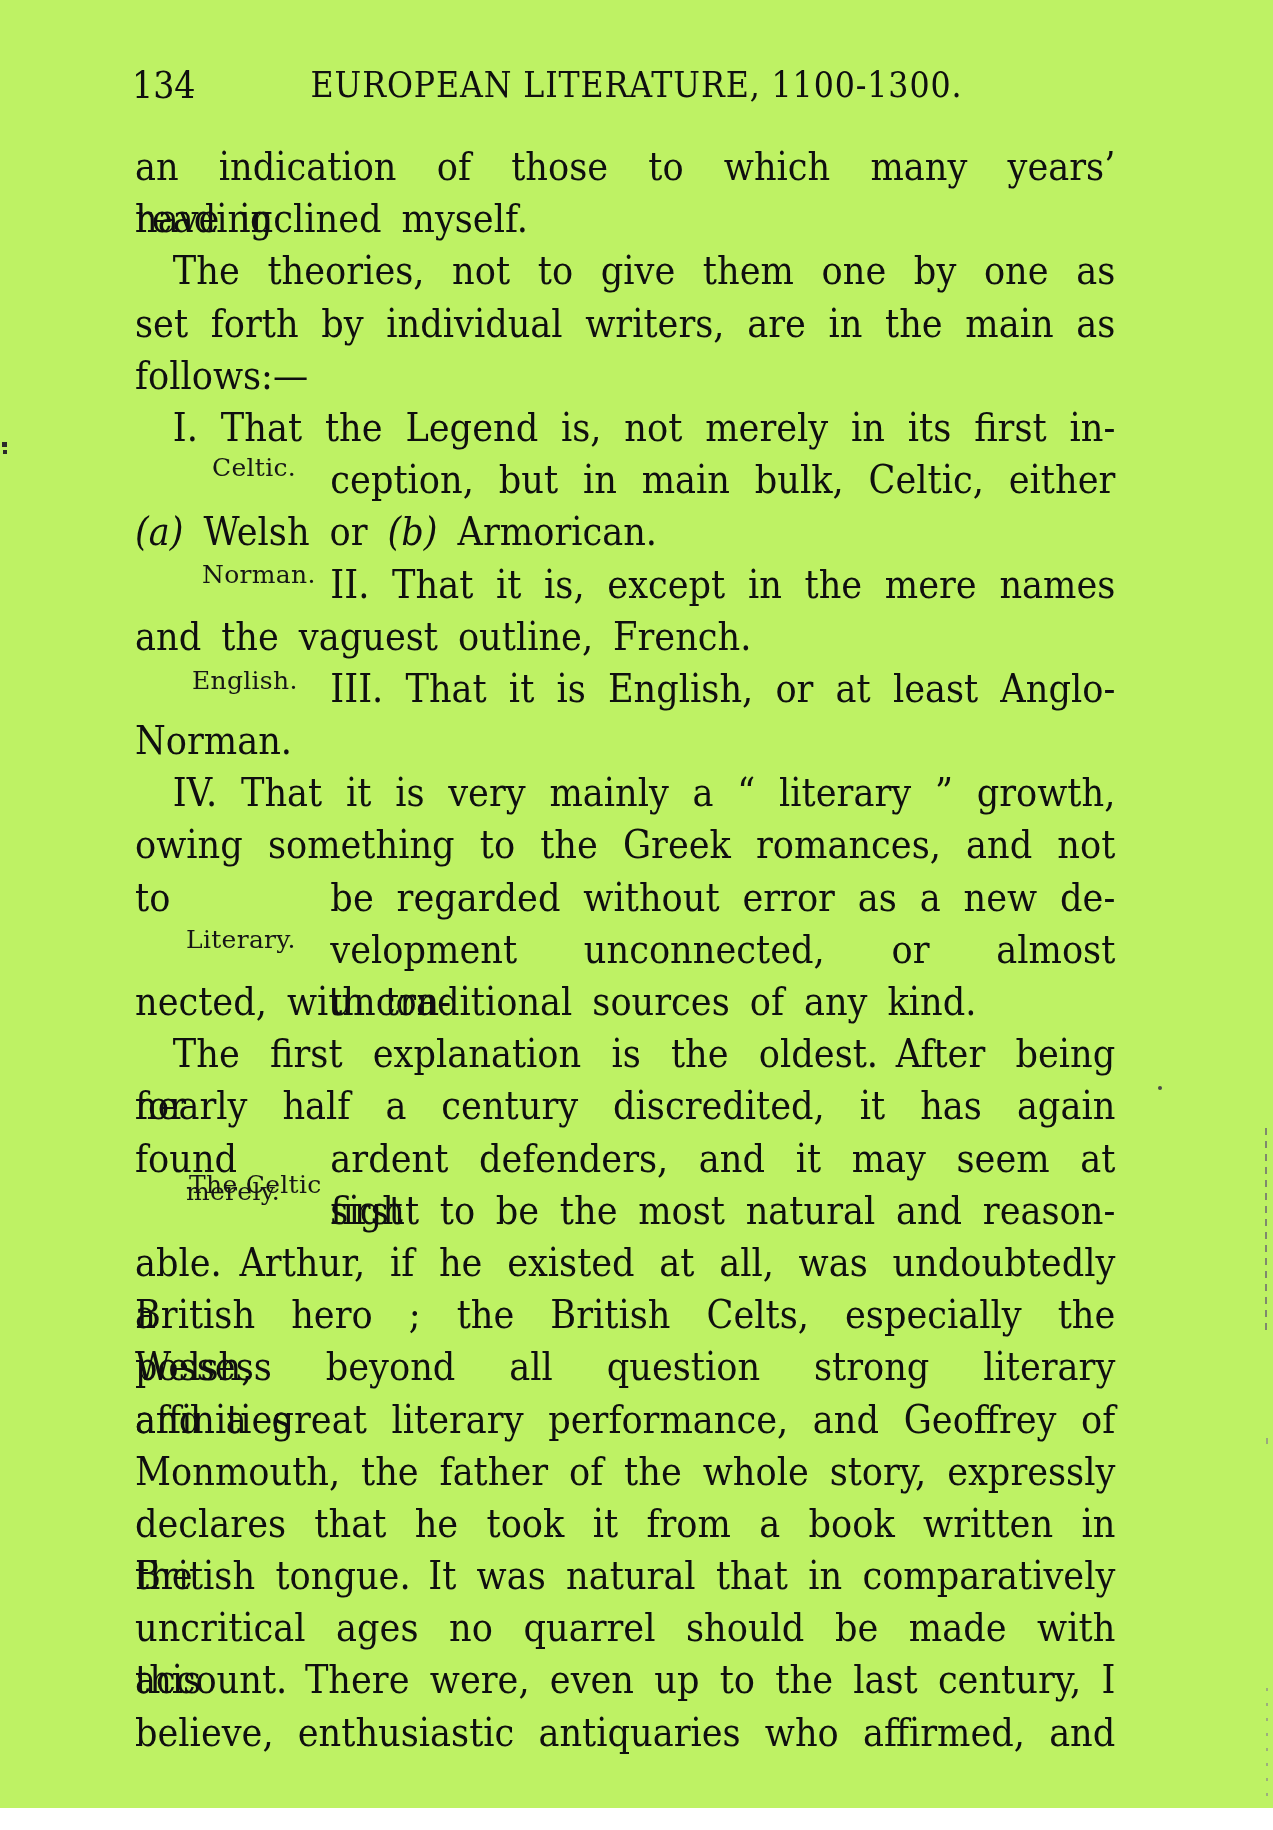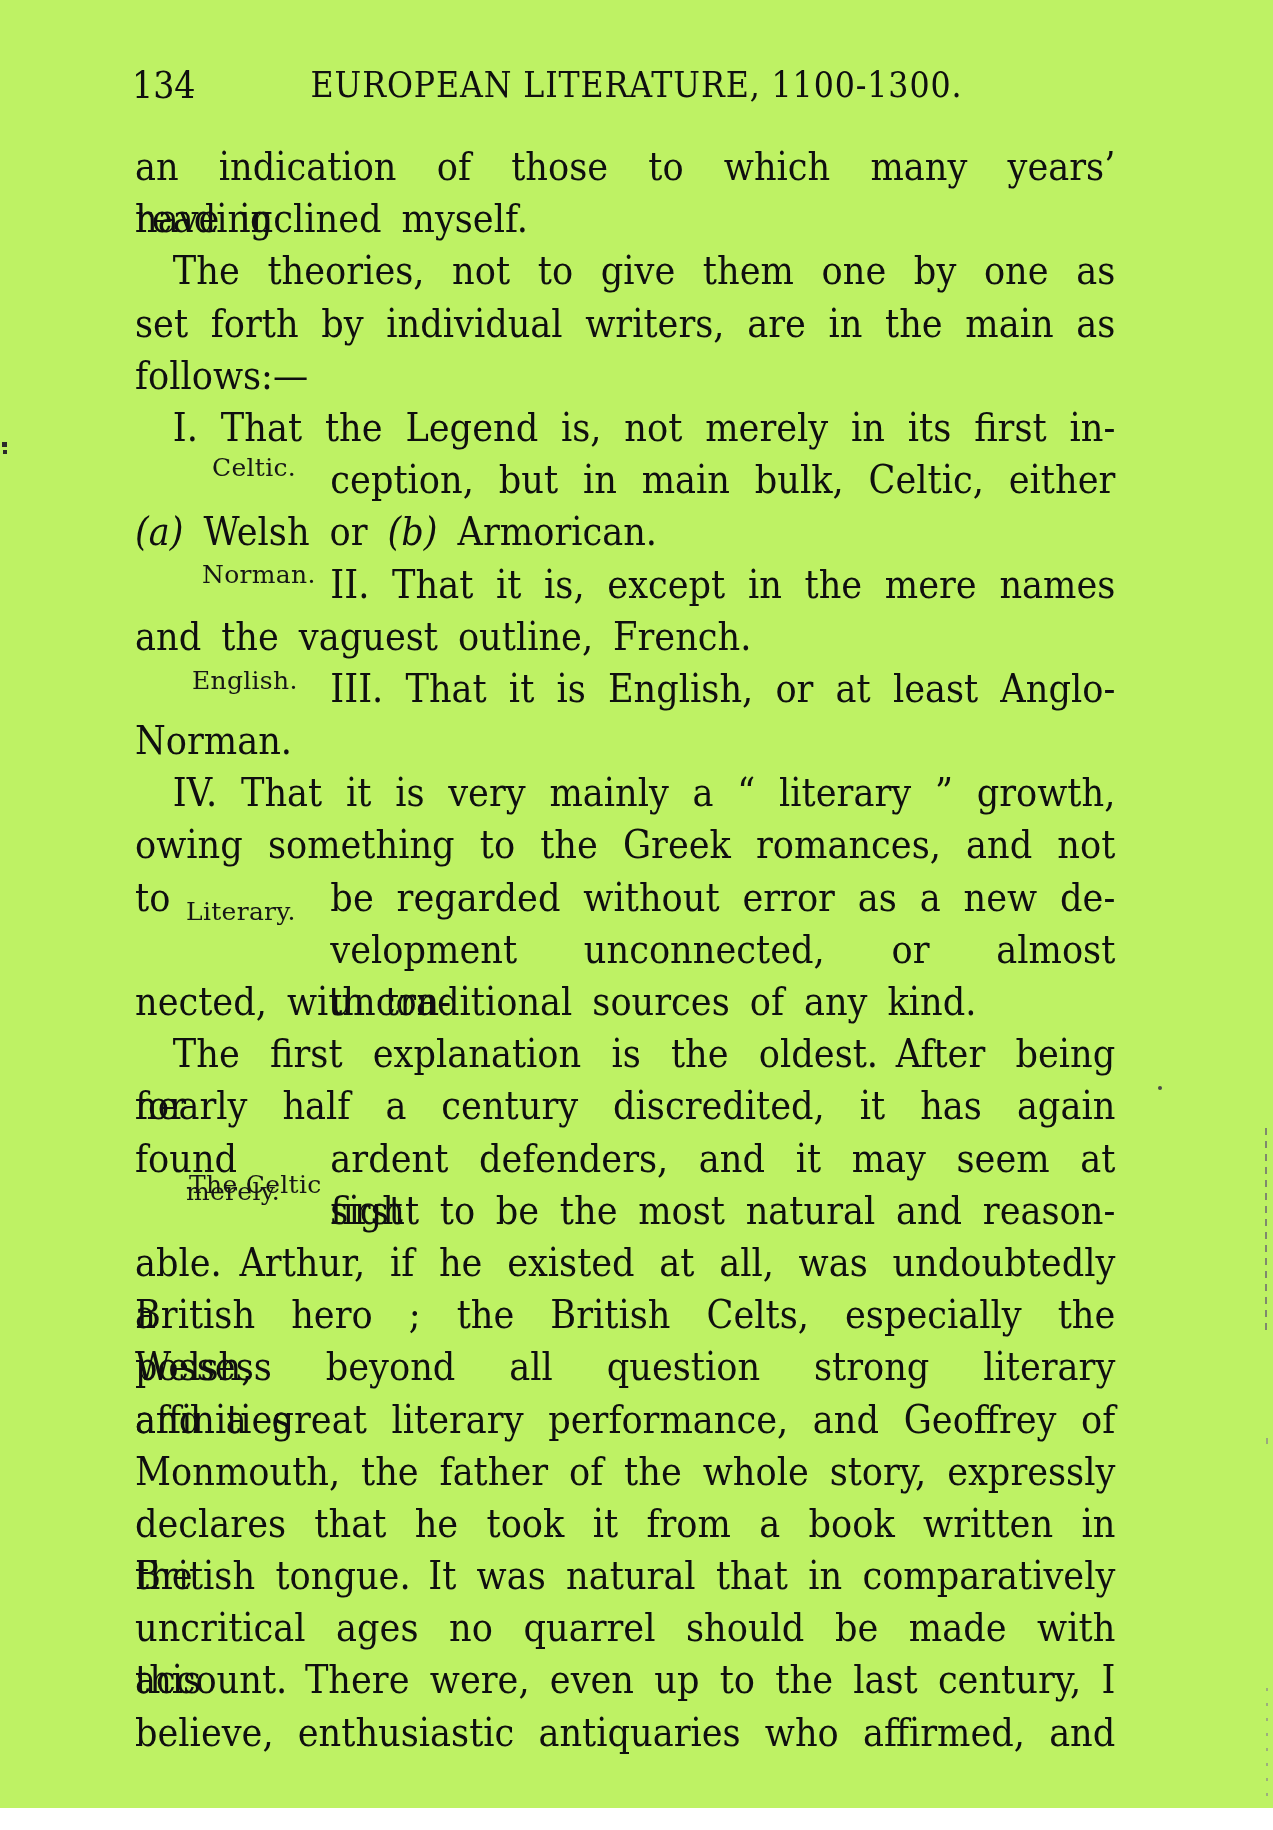--- a/index.html
+++ b/index.html
@@ -27,21 +27,21 @@
   .ind{text-indent:43px;}
   .hang{padding-left:222px;}
   .it{font-style:italic;}
   .mnote{
     position:absolute;font-size:25px;color:#161616;
     letter-spacing:.3px;line-height:30px;white-space:nowrap;
   }
   .n-celtic{left:212px;top:453px;}
   .n-french{left:202px;top:560px;}
   .n-english{left:192px;top:666px;}
-  .n-literary{left:186px;top:897px;}
+  .n-literary{left:186px;top:925px;}
   .n-tc1{left:189px;top:1134px;margin-top:36px;}
   .n-tc2{left:186px;top:1177px;}
   
   .speck1{position:absolute;left:2px;top:442px;width:5px;height:5px;background:#2a2a2a;}
   .speck2{position:absolute;left:3px;top:450px;width:4px;height:4px;background:#2a2a2a;}
   .vdash1{position:absolute;left:1265px;top:1128px;width:2px;height:205px;
     background:repeating-linear-gradient(180deg,#6f6f6f 0 7px,transparent 7px 13px);opacity:.8;}
   .vdash2{position:absolute;left:1266px;top:1688px;width:2px;height:108px;
     background:repeating-linear-gradient(180deg,#8a8a8a 0 3px,transparent 3px 15px);opacity:.65;}
   .dot1{position:absolute;left:1158px;top:1086px;width:4px;height:4px;background:#4a4a4a;border-radius:50%;}

